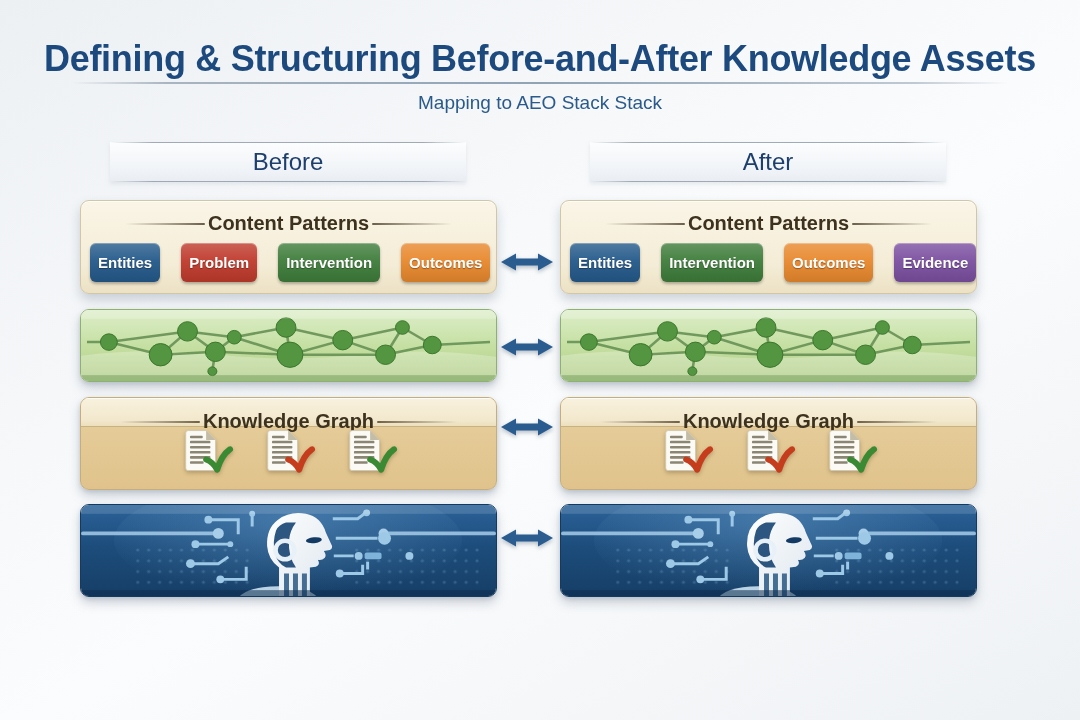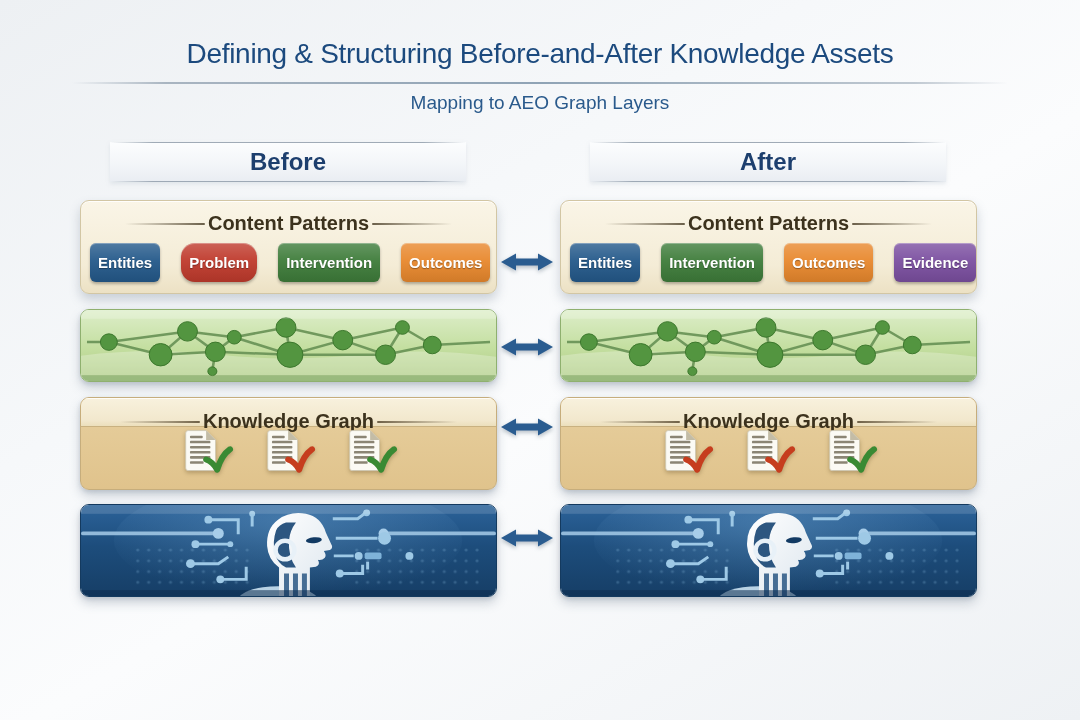--- a/index.html
+++ b/index.html
@@ -5,21 +5,21 @@
   * { margin:0; padding:0; box-sizing:border-box; }
   html,body { width:1080px; height:720px; overflow:hidden; }
   body { font-family:"Liberation Sans", sans-serif; }
   .stage {
     position:relative; width:1080px; height:720px;
     background:linear-gradient(150deg,#edf0f3 0%,#f6f8fa 35%,#fbfcfd 55%,#eef1f4 100%);
     overflow:hidden;
   }
   .page-title {
     position:absolute; top:38px; left:0; width:1080px; text-align:center;
-    font-size:28px; font-weight:400; color:#1c4a7e; letter-spacing:-0.3px;
+    font-size:36px; font-weight:700; color:#1c4a7e; letter-spacing:-0.3px;
   }
   .title-rule {
     position:absolute; top:82px; left:72px; width:936px; height:2px;
     background:linear-gradient(90deg,rgba(145,160,175,0) 0%,rgba(145,160,175,.75) 10%,#8fa3b5 50%,rgba(145,160,175,.55) 90%,rgba(145,160,175,0) 100%);
   }
   .page-subtitle {
     position:absolute; top:92px; left:0; width:1080px; text-align:center;
     font-size:19px; font-weight:400; color:#2a5a8c;
   }
   .col-band {
@@ -29,21 +29,21 @@
     box-shadow:0 2px 4px rgba(170,182,195,.25);
   }
   .col-band::before, .col-band::after {
     content:""; position:absolute; left:0; width:100%; height:1px;
     background:linear-gradient(90deg,rgba(150,162,175,0),rgba(150,162,175,.9) 12%,rgba(150,162,175,.9) 88%,rgba(150,162,175,0));
   }
   .col-band::before { top:0; }
   .col-band::after { bottom:0; }
   .band-before { left:110px; }
   .band-after  { left:590px; }
-  .col-band span { font-size:24px; font-weight:700; color:#1d3f6e; }
+  .col-band span { font-size:24px; font-weight:400; color:#1d3f6e; }
 
   .panel {
     position:absolute; width:417px; border-radius:9px; overflow:hidden;
     box-shadow:0 6px 11px rgba(110,125,142,.32), 0 2px 4px rgba(110,125,142,.22);
   }
   .cream {
     height:94px; top:200px;
     background:linear-gradient(180deg,#faf5e7 0%,#f4ecd6 70%,#ece1c4 100%);
     border:1px solid #d2c6a4;
     box-shadow:0 6px 11px rgba(110,125,142,.32), inset 0 1px 0 rgba(255,255,255,.85);
@@ -213,38 +213,38 @@
     <g id="sym-arrow">
       <path d="M1,10 L16,1.5 V6.5 H38 V1.5 L53,10 L38,18.5 V13.5 H16 V18.5 Z"></path>
     </g>
   </defs>
 </svg>
 
 <div class="stage">
 
   <div class="page-title">Defining &amp; Structuring Before-and-After Knowledge Assets</div>
   <div class="title-rule"></div>
-  <div class="page-subtitle">Mapping to AEO Graph Layers</div>
+  <div class="page-subtitle">Mapping to AEO Stack Stack</div>
 
   <div class="col-band band-before">
     <span>Before</span>
   </div>
   <div class="col-band band-after">
     <span>After</span>
   </div>
 
   <div class="panel cream left-col">
     <div class="panel-title-row">
       <span class="dash dash-l"></span>
       <span class="panel-title">Content Patterns</span>
       <span class="dash dash-r"></span>
     </div>
     <div class="tags">
       <span class="tag" style="background-color: rgb(36, 89, 138);">Entities</span>
-      <span class="tag" style="background-color: rgb(191, 58, 44); border-radius: 14px;">Problem</span>
+      <span class="tag" style="background-color: rgb(191, 58, 44);">Problem</span>
       <span class="tag" style="background-color: rgb(62, 124, 58);">Intervention</span>
       <span class="tag" style="background-color: rgb(232, 136, 45);">Outcomes</span>
       <span class="tag" style="background-color: rgb(123, 79, 160);">Evidence</span>
     </div>
   </div>
 
   <div class="panel cream right-col">
     <div class="panel-title-row">
       <span class="dash dash-l"></span>
       <span class="panel-title">Content Patterns</span>

